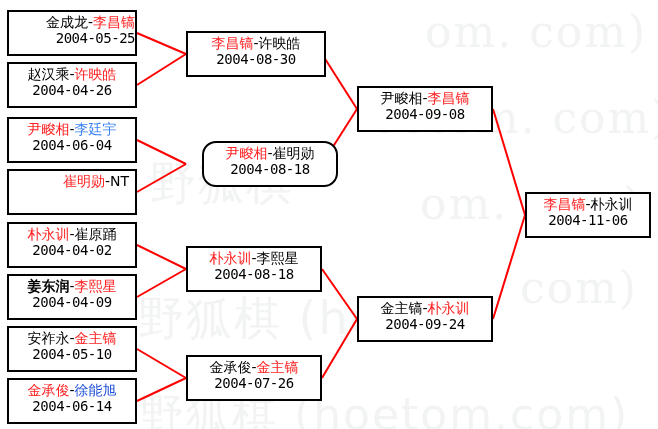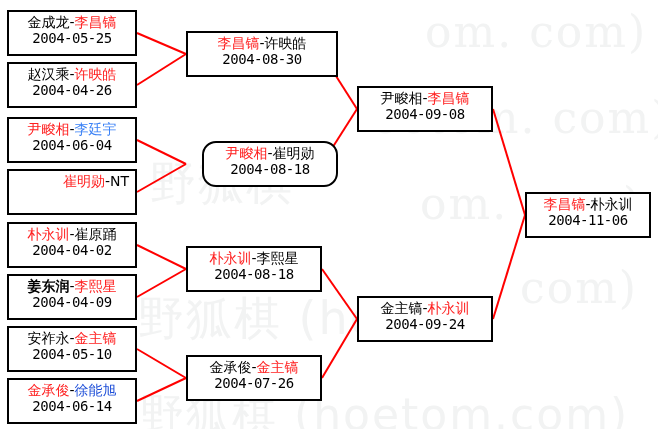--- a/index.html
+++ b/index.html
@@ -100,21 +100,21 @@
       <line x1="137" y1="401" x2="186" y2="378" stroke="#ff0000" stroke-width="2"></line>
       <line x1="322" y1="54" x2="357" y2="109" stroke="#ff0000" stroke-width="2"></line>
       <line x1="322" y1="164" x2="357" y2="109" stroke="#ff0000" stroke-width="2"></line>
       <line x1="322" y1="269" x2="357" y2="319" stroke="#ff0000" stroke-width="2"></line>
       <line x1="322" y1="378" x2="357" y2="319" stroke="#ff0000" stroke-width="2"></line>
       <line x1="493" y1="109" x2="525" y2="215" stroke="#ff0000" stroke-width="2"></line>
       <line x1="493" y1="319" x2="525" y2="215" stroke="#ff0000" stroke-width="2"></line>
     </svg>
 
   <div class="boxes">
-      <div class="match" style="left: 7px; top: 10px; width: 130px; height: 46px; border-color: rgb(0, 0, 0);">
+      <div class="match" style="left: 7px; top: 10px; width: 130px; height: 46px; border-color: rgb(0, 0, 0); text-align: right;">
         <div class="players"><span style="color: rgb(0, 0, 0);">金成龙</span><span class="sep">-</span><span class="w" style="color: rgb(255, 32, 32);">李昌镐</span></div>
         <div class="date">2004-05-25</div>
       </div>
       <div class="match" style="left: 7px; top: 62px; width: 130px; height: 46px; border-color: rgb(0, 0, 0);">
         <div class="players"><span style="color: rgb(0, 0, 0);">赵汉乘</span><span class="sep">-</span><span class="w" style="color: rgb(255, 32, 32);">许映皓</span></div>
         <div class="date">2004-04-26</div>
       </div>
       <div class="match" style="left: 7px; top: 117px; width: 130px; height: 46px; border-color: rgb(0, 0, 0);">
         <div class="players"><span class="w" style="color: rgb(255, 32, 32);">尹畯相</span><span class="sep">-</span><span style="color: #3b82f6;">李廷宇</span></div>
         <div class="date">2004-06-04</div>
@@ -132,21 +132,21 @@
         <div class="date">2004-04-09</div>
       </div>
       <div class="match" style="left: 7px; top: 326px; width: 130px; height: 46px; border-color: rgb(0, 0, 0);">
         <div class="players"><span style="color: rgb(0, 0, 0);">安祚永</span><span class="sep">-</span><span class="w" style="color: rgb(255, 32, 32);">金主镐</span></div>
         <div class="date">2004-05-10</div>
       </div>
       <div class="match" style="left: 7px; top: 378px; width: 130px; height: 46px; border-color: rgb(0, 0, 0);">
         <div class="players"><span class="w" style="color: rgb(255, 32, 32);">金承俊</span><span class="sep">-</span><span style="color: #1d4ed8;">徐能旭</span></div>
         <div class="date">2004-06-14</div>
       </div>
-      <div class="match" style="left: 186px; top: 31px; width: 152px; height: 46px; border-color: rgb(0, 0, 0);">
+      <div class="match" style="left: 186px; top: 31px; width: 140px; height: 46px; border-color: rgb(0, 0, 0);">
         <div class="players"><span class="w" style="color: rgb(255, 32, 32);">李昌镐</span><span class="sep">-</span><span style="color: rgb(0, 0, 0);">许映皓</span></div>
         <div class="date">2004-08-30</div>
       </div>
       <div class="match" style="left: 202px; top: 141px; width: 136px; height: 46px; border-color: rgb(0, 0, 0); border-radius: 14px;">
         <div class="players"><span class="w" style="color: rgb(255, 32, 32);">尹畯相</span><span class="sep">-</span><span style="color: rgb(0, 0, 0);">崔明勋</span></div>
         <div class="date">2004-08-18</div>
       </div>
       <div class="match" style="left: 186px; top: 246px; width: 136px; height: 46px; border-color: rgb(0, 0, 0);">
         <div class="players"><span class="w" style="color: rgb(255, 32, 32);">朴永训</span><span class="sep">-</span><span style="color: rgb(0, 0, 0);">李熙星</span></div>
         <div class="date">2004-08-18</div>

